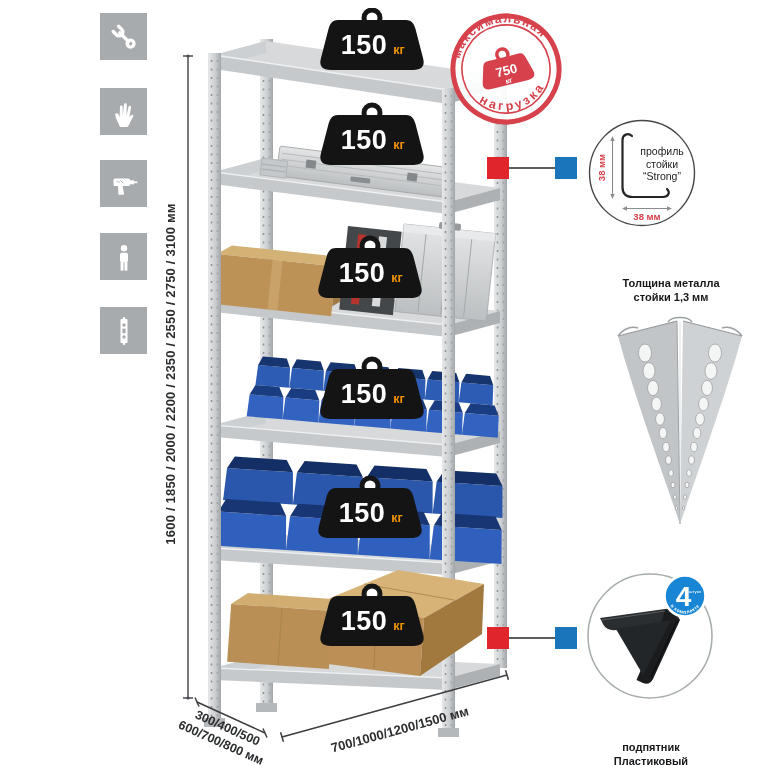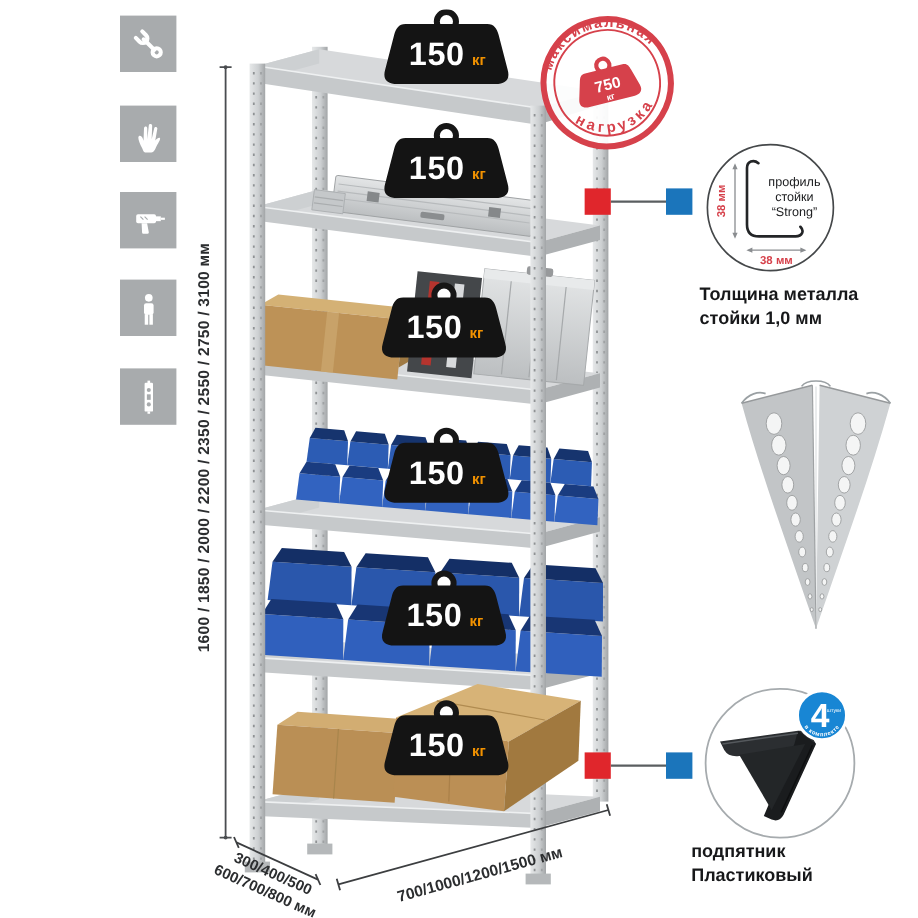--- a/index.html
+++ b/index.html
@@ -10,21 +10,21 @@
   .abs{position:absolute;}
   
   .tool-icon{left:100px;width:47px;height:47px;background:#a8abad;display:flex;align-items:center;justify-content:center;}
   
   .vwrap{width:0;height:0;}
   .vlabel{display:inline-block;white-space:nowrap;transform:translate(-50%,-50%) rotate(-90deg);
     font-size:13px;font-weight:bold;color:#2b2d2f;letter-spacing:0.2px;}
   .dimlabel{font-size:12.5px;font-weight:bold;color:#2b2d2f;white-space:nowrap;text-align:center;line-height:1.25;}
   .rotwrap{width:0;height:0;}
   .rotwrap>div{display:inline-block;transform-origin:center;}
-  .caption{font-size:15px;font-weight:700;color:#17181a;text-align:left;line-height:1.3;}
+  .caption{font-size:11px;font-weight:700;color:#17181a;text-align:center;line-height:1.3;margin-top:40px;}
   svg text{font-family:"Liberation Sans","DejaVu Sans",sans-serif;}
   .badge-val{font-size:27px;font-weight:bold;fill:#ffffff;letter-spacing:0.5px;}
   .badge-unit{font-size:12.5px;font-weight:bold;fill:#f29200;}
   .stamp-arc{font-size:12px;font-weight:bold;fill:#d6414b;letter-spacing:1.5px;}
   .stamp-arc2{font-size:12.5px;font-weight:bold;fill:#d6414b;letter-spacing:3px;}
   .red-dim{fill:#d6414b;font-weight:bold;font-size:9.5px;}
   .detail-label{fill:#1c1d1f;font-size:10.5px;}
 </style>
 </head>
 <body>
@@ -404,21 +404,21 @@
   <line x1="38" y1="91.5" x2="84" y2="91.5" stroke="#8a8d90" stroke-width="1.1"></line>
   <polygon points="36,91.5 41,89.3 41,93.7" fill="#8a8d90"></polygon>
   <polygon points="86,91.5 81,89.3 81,93.7" fill="#8a8d90"></polygon>
   <text class="red-dim" x="61" y="103" text-anchor="middle" font-size="10">38 мм</text>
   <text class="detail-label" x="76" y="38" text-anchor="middle">профиль</text>
   <text class="detail-label" x="76" y="50.5" text-anchor="middle">стойки</text>
   <text class="detail-label" x="76" y="63" text-anchor="middle">“Strong”</text>
 </svg>
 <div class="abs caption" style="left:583px;top:236px;width:176px;">
   <div>Толщина металла</div>
-  <div>стойки 1,0 мм</div>
+  <div>стойки 1,3 мм</div>
 </div>
 
 <svg class="abs" style="left:598px;top:306px;" width="164" height="230" viewBox="0 0 164 230">
   <path d="M 20,30 L 79,15 L 82,218 C 58,148 36,88 20,30 Z" fill="#c2c5c7"></path>
   <path d="M 85,15 L 144,30 C 128,88 106,148 82,218 L 85,15 Z" fill="#cfd2d4"></path>
   <line x1="82" y1="16" x2="82" y2="218" stroke="#e8eaeb" stroke-width="1.5"></line>
   <line x1="79" y1="15" x2="82" y2="218" stroke="#9fa2a4" stroke-width="1"></line>
   <path d="M 20,30 L 79,15 M 85,15 L 144,30" stroke="#96999b" stroke-width="1.2" fill="none"></path>
   <path d="M 20,30 C 26,22 34,20 40,22 M 144,30 C 138,22 130,20 124,22 M 70,16 C 74,10 90,10 94,16" stroke="#9aa0a3" stroke-width="1.4" fill="none"></path>
   <g fill="#f4f5f5" stroke="#96989a" stroke-width="0.7">

